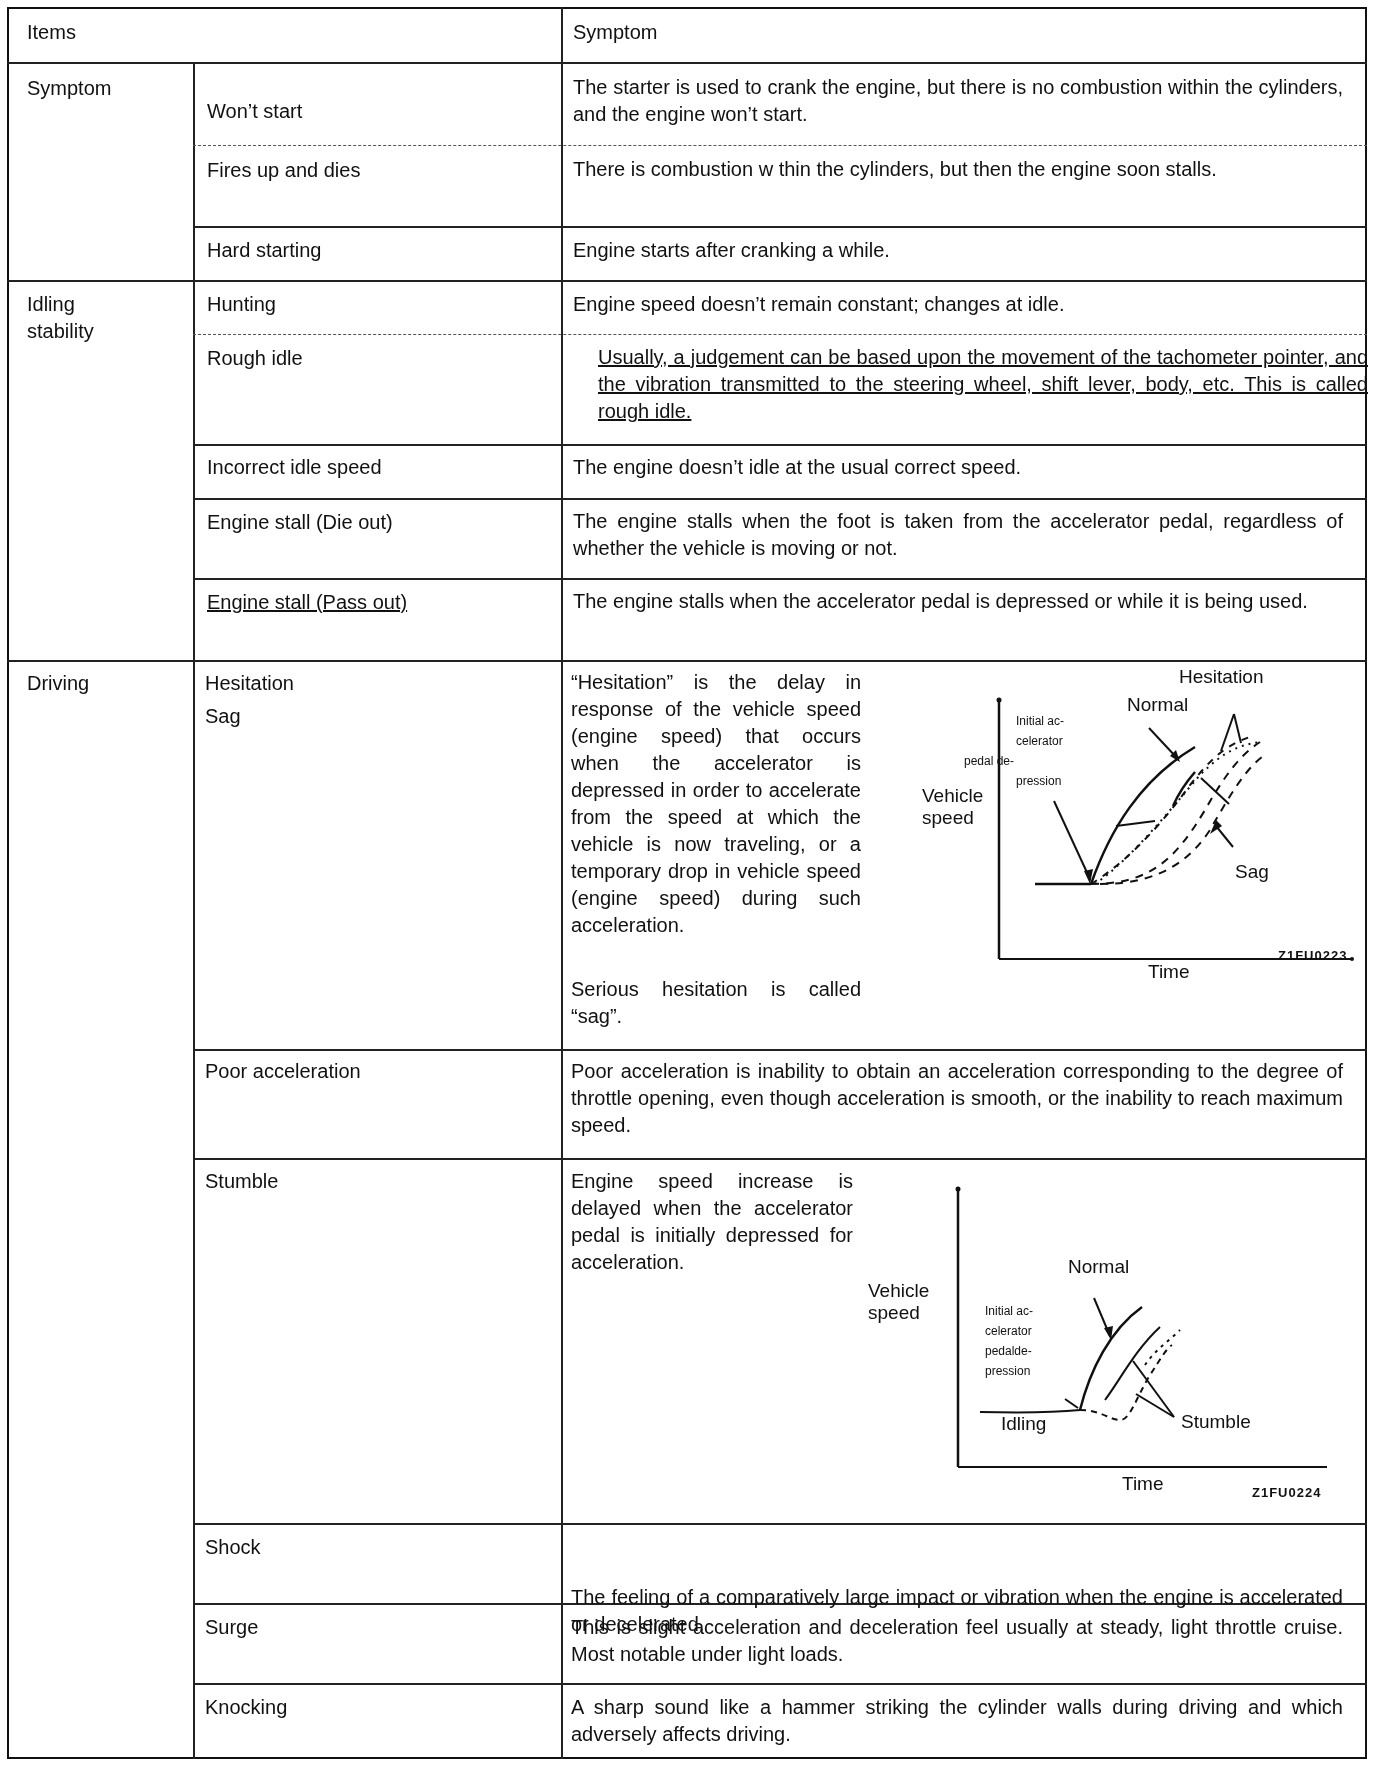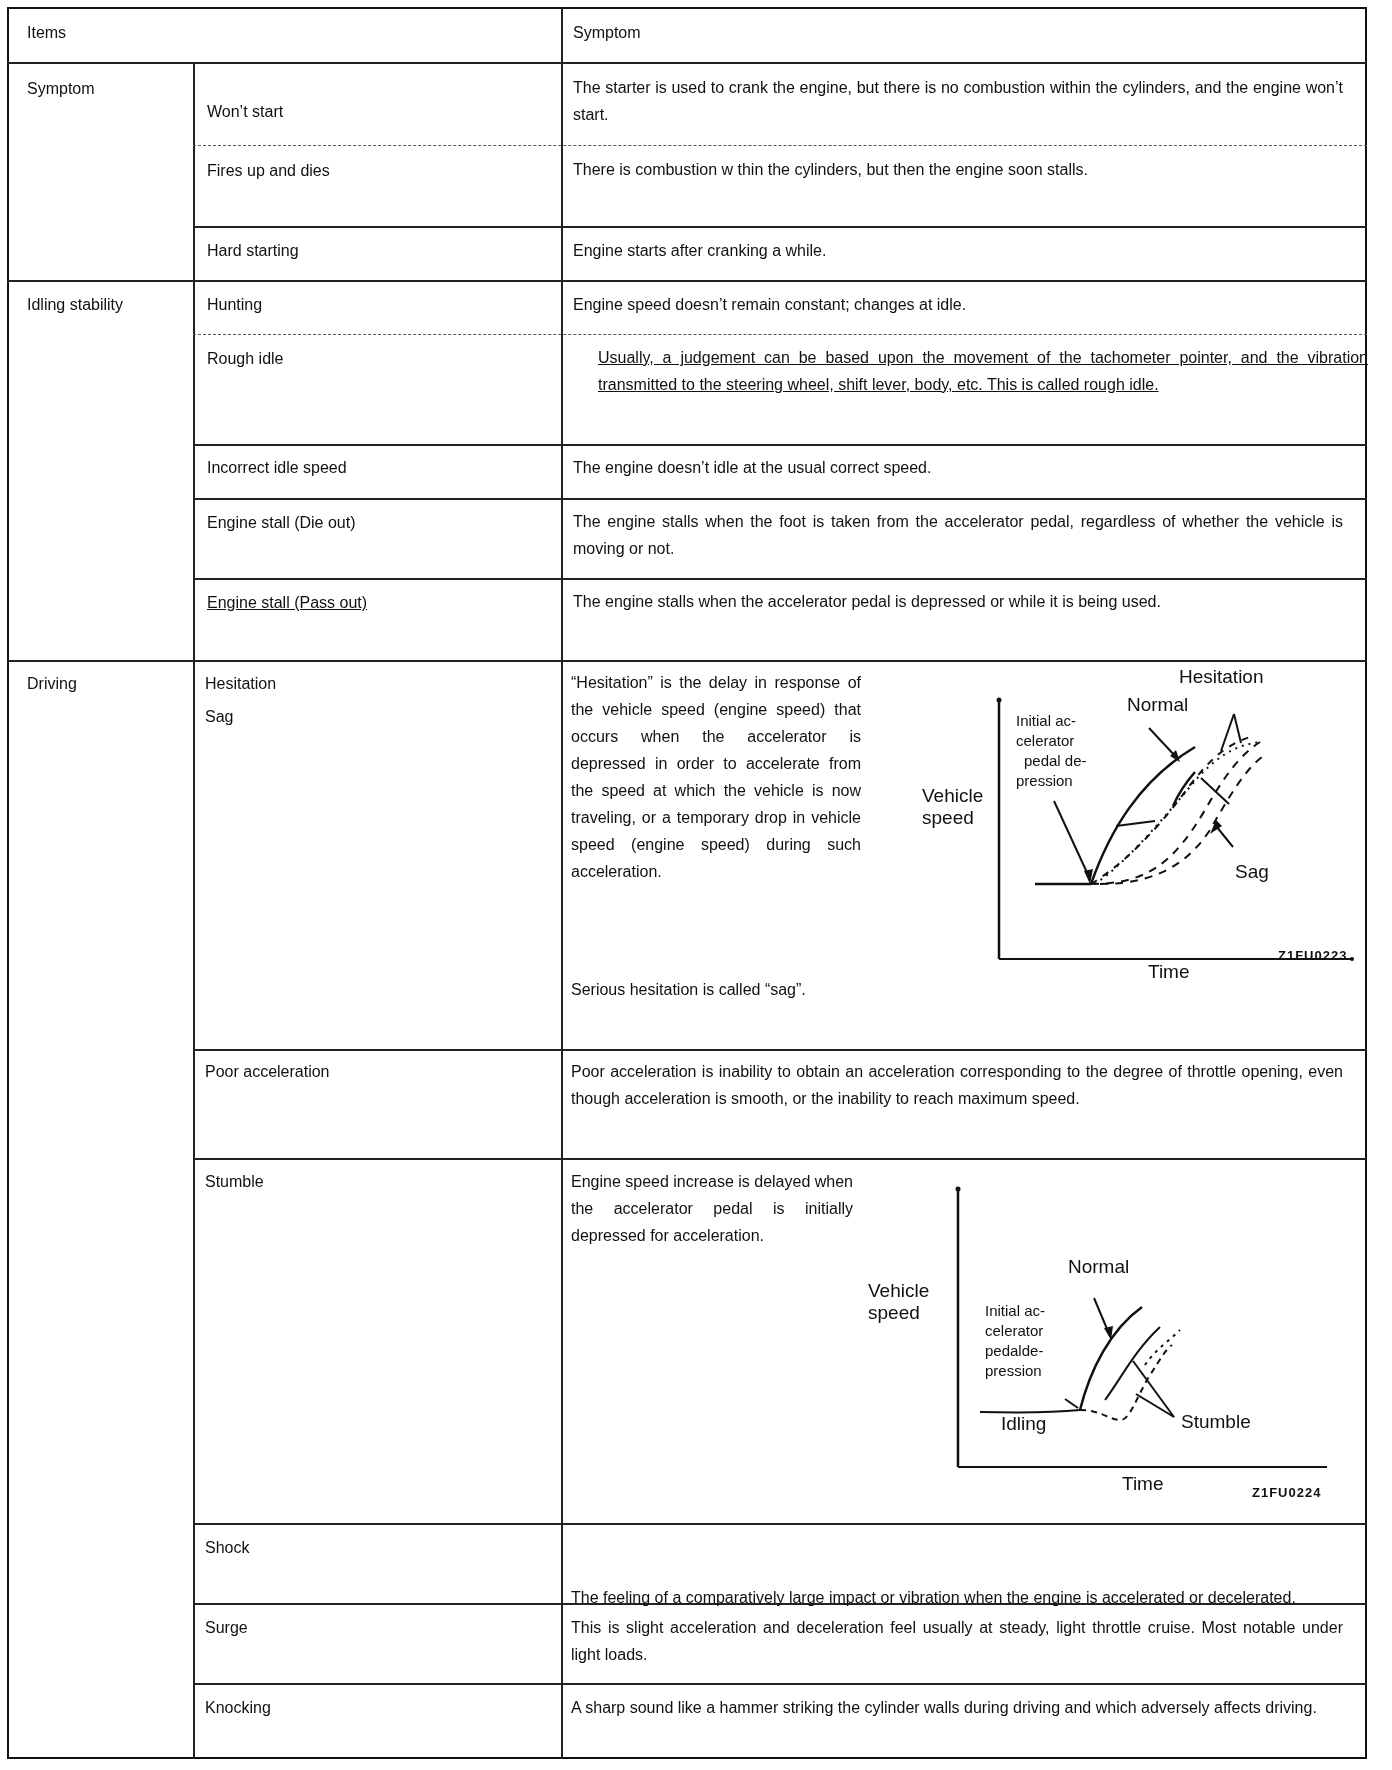--- a/index.html
+++ b/index.html
@@ -3,24 +3,24 @@
 <meta charset="utf-8">
 <style>
   html, body { margin: 0; padding: 0; background: #ffffff; }
   body { width: 1392px; height: 1770px; position: relative; overflow: hidden;
          font-family: "Liberation Sans", "DejaVu Sans", sans-serif; color: #111; }
   .tbl { position: absolute; left: 7px; top: 7px; width: 1360px; height: 1752px;
          border: 2px solid #111; box-sizing: border-box; }
   .hline { position: absolute; height: 0; border-top: 2px solid #222; }
   .hline.dash { border-top: 1px dashed #555; }
   .vline { position: absolute; width: 0; border-left: 2px solid #222; }
-  .txt { position: absolute; font-size: 16px; line-height: 27px; }
+  .txt { position: absolute; font-size: 20px; line-height: 27px; }
   .just { text-align: justify; }
   .fig-label { position: absolute; font-size: 19px; line-height: 20px; font-weight: normal; }
-  .fig-small { position: absolute; font-size: 15px; line-height: 18px; }
+  .fig-small { position: absolute; font-size: 12px; line-height: 18px; }
   .fig-code { position: absolute; font-size: 13px; font-weight: bold; letter-spacing: 1px; }
   svg { position: absolute; overflow: visible; }
 </style>
 </head>
 <body>
 
 <div class="tbl"></div>
 
 <div class="hline" style="left:7px;top:62px;width:1360px;"></div>
 <div class="vline" style="left:561px;top:7px;height:1752px;"></div>
@@ -111,21 +111,21 @@
     <line x1="1234" y1="714" x2="1221" y2="751" stroke="#111" stroke-width="2"></line>
     <line x1="1234" y1="714" x2="1241" y2="743" stroke="#111" stroke-width="2"></line>
     <line x1="1201" y1="778" x2="1229" y2="804" stroke="#111" stroke-width="2"></line>
     <polygon points="1210,834 1216,820 1222,826" fill="#111"></polygon>
     <line x1="1216" y1="826" x2="1233" y2="847" stroke="#111" stroke-width="2"></line>
   </svg>
   <div class="fig-label" style="left:1179px;top:667px;">Hesitation</div>
   <div class="fig-label" style="left:1127px;top:695px;">Normal</div>
   <div class="fig-small" style="left:1016px;top:712px;">Initial ac-</div>
   <div class="fig-small" style="left:1016px;top:732px;">celerator</div>
-  <div class="fig-small" style="left:1024px;top:752px;">pedal de-</div>
+  <div class="fig-small" style="left:964px;top:752px;">pedal de-</div>
   <div class="fig-small" style="left:1016px;top:772px;">pression</div>
   <div class="fig-label" style="left:922px;top:786px;">Vehicle</div>
   <div class="fig-label" style="left:922px;top:808px;">speed</div>
   <div class="fig-label" style="left:1235px;top:862px;">Sag</div>
   <div class="fig-label" style="left:1148px;top:962px;">Time</div>
   <div class="fig-code" style="left:1278px;top:948px;">Z1FU0223</div>
 </div>
 
 <div>
   <svg width="1392" height="1770" style="left:0;top:0;">

